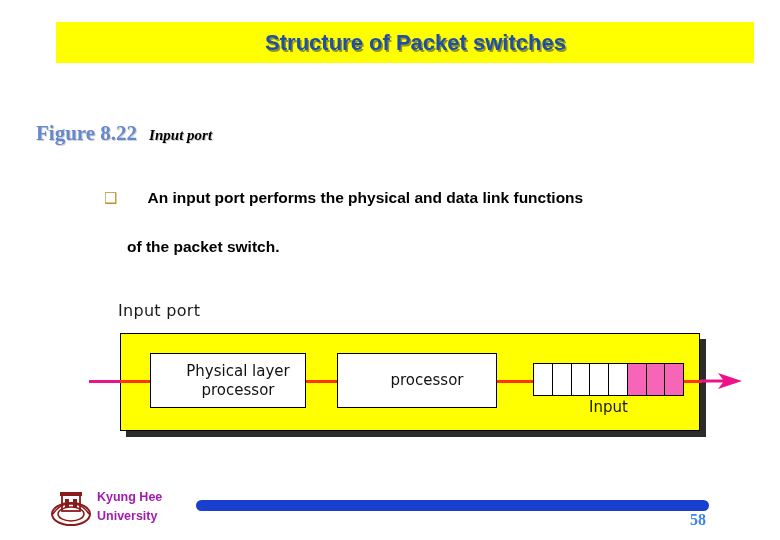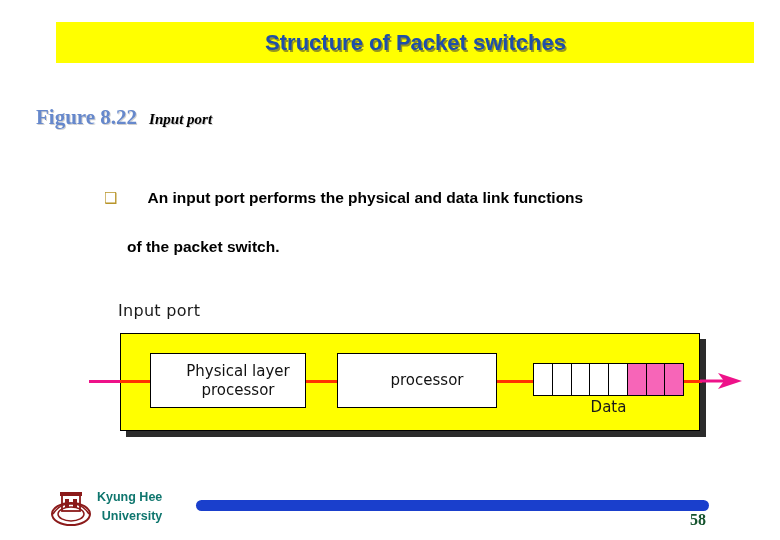--- a/index.html
+++ b/index.html
@@ -35,21 +35,21 @@
     color: #1f4fa8;
     letter-spacing: 0px;
     text-shadow: 1.5px 1.5px 0 rgba(60,60,60,0.55);
     white-space: nowrap;
   }
 
   
   #figure-caption {
     position: absolute;
     left: 36px;
-    top: 105px;
+    top: 121px;
     display: flex;
     align-items: baseline;
     white-space: nowrap;
   }
   #figure-number {
     font-family: "Liberation Serif", serif;
     font-size: 21px;
     font-weight: bold;
     color: #6688cc;
     text-shadow: 1px 1px 0 rgba(120,120,120,0.35);
@@ -224,41 +224,40 @@
     width: 42px;
     height: 40px;
   }
   #footer-univ {
     position: absolute;
     left: 97px;
     top: 488px;
     font-family: "Liberation Sans", sans-serif;
     font-size: 12.5px;
     font-weight: bold;
-    color: #0f766e;
+    color: #a21caf;
     line-height: 1.5;
-    text-align: right;
   }
   #footer-bar {
     position: absolute;
     left: 196px;
     top: 500px;
     width: 513px;
     height: 11px;
     background: #1a3fcc;
     border-radius: 6px;
   }
   #page-number {
     position: absolute;
     left: 690px;
     top: 511px;
     font-family: "Liberation Serif", serif;
     font-size: 16px;
     font-weight: bold;
-    color: #14532d;
+    color: #3b82f6;
   }
 </style>
 </head>
 <body>
 
 <div id="title-banner">
   <span id="title-text">Structure of Packet switches</span>
 </div>
 
 <div id="figure-caption">
@@ -300,21 +299,21 @@
     <div id="queue-cells">
         <div class="queue-cell"></div>
         <div class="queue-cell"></div>
         <div class="queue-cell"></div>
         <div class="queue-cell"></div>
         <div class="queue-cell"></div>
         <div class="queue-cell filled"></div>
         <div class="queue-cell filled"></div>
         <div class="queue-cell filled"></div>
       </div>
-    <div id="queue-label">Data</div>
+    <div id="queue-label">Input</div>
   </div>
 
   <svg id="out-arrow" viewBox="0 0 42 22">
     <line x1="0" y1="11" x2="28" y2="11" stroke="#ee1289" stroke-width="3"></line>
     <polygon points="18,3 42,11 18,19 24,11" fill="#ee1289"></polygon>
   </svg>
 </div>
 
 <svg id="footer-logo" viewBox="0 0 42 40">
   <ellipse cx="21" cy="27" rx="19" ry="11" fill="none" stroke="#8b1a1a" stroke-width="2"></ellipse>

